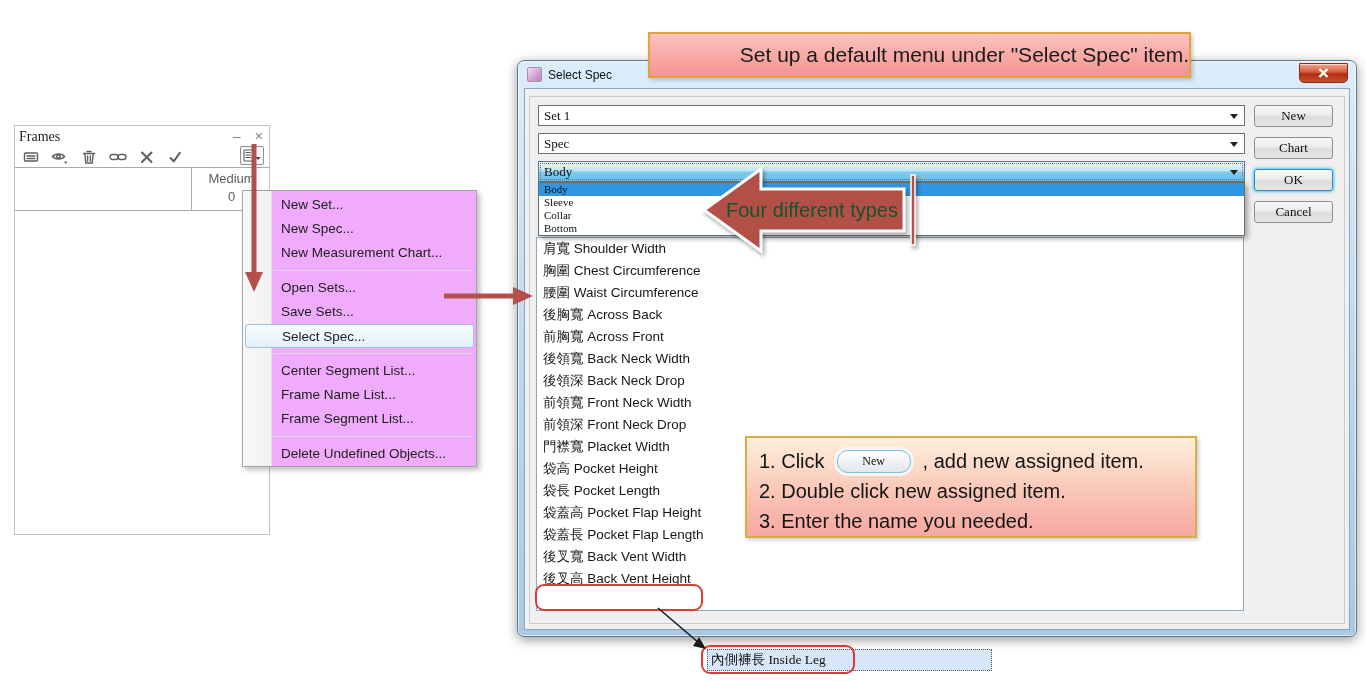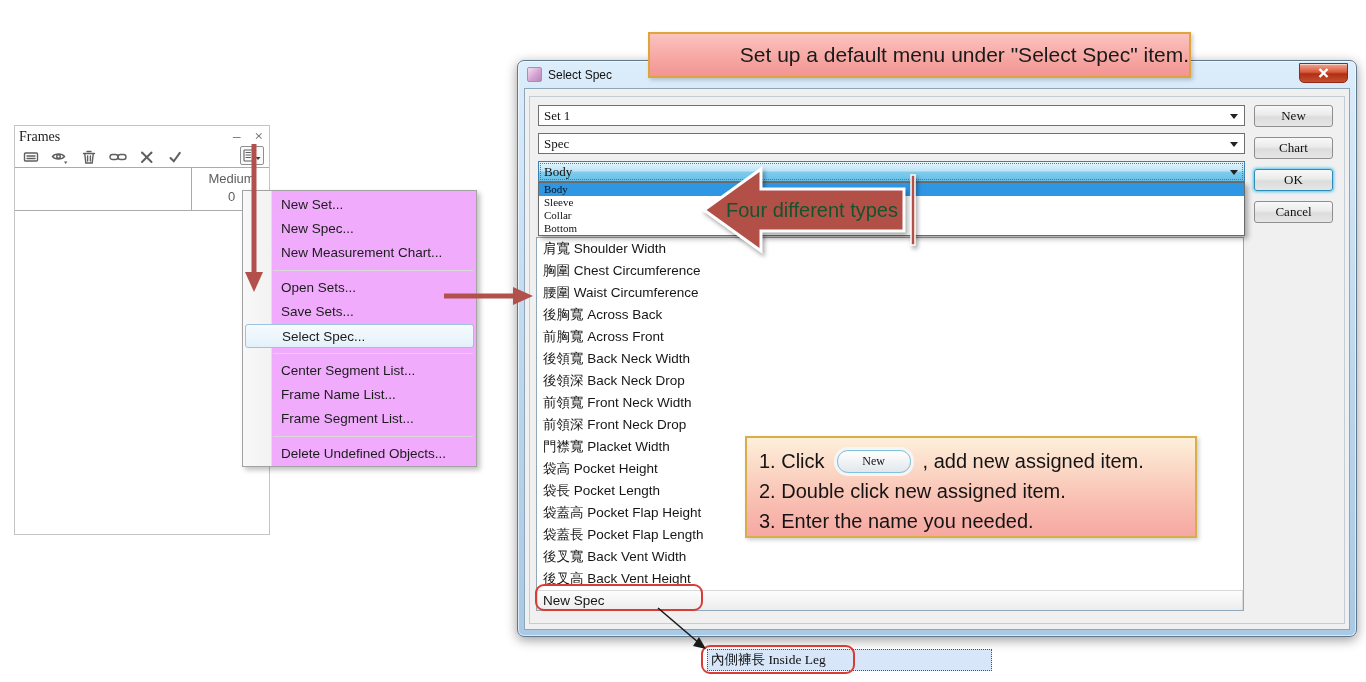--- a/index.html
+++ b/index.html
@@ -301,21 +301,20 @@
           <div class="spec-item">袋長 Pocket Length</div>
 
           <div class="spec-item">袋蓋高 Pocket Flap Height</div>
 
           <div class="spec-item">袋蓋長 Pocket Flap Length</div>
 
           <div class="spec-item">後叉寬 Back Vent Width</div>
 
           <div class="spec-item">後叉高 Back Vent Height</div>
 
-          <div class="spec-item new-spec">New Spec</div>
         </div>
 
       <div class="w7-btn btn-new">New</div>
       <div class="w7-btn btn-delete">Chart</div>
       <div class="w7-btn btn-ok">OK</div>
       <div class="w7-btn btn-cancel">Cancel</div>
 
       <div class="red-outline newspec-outline"></div>
     </div>
   </div>

